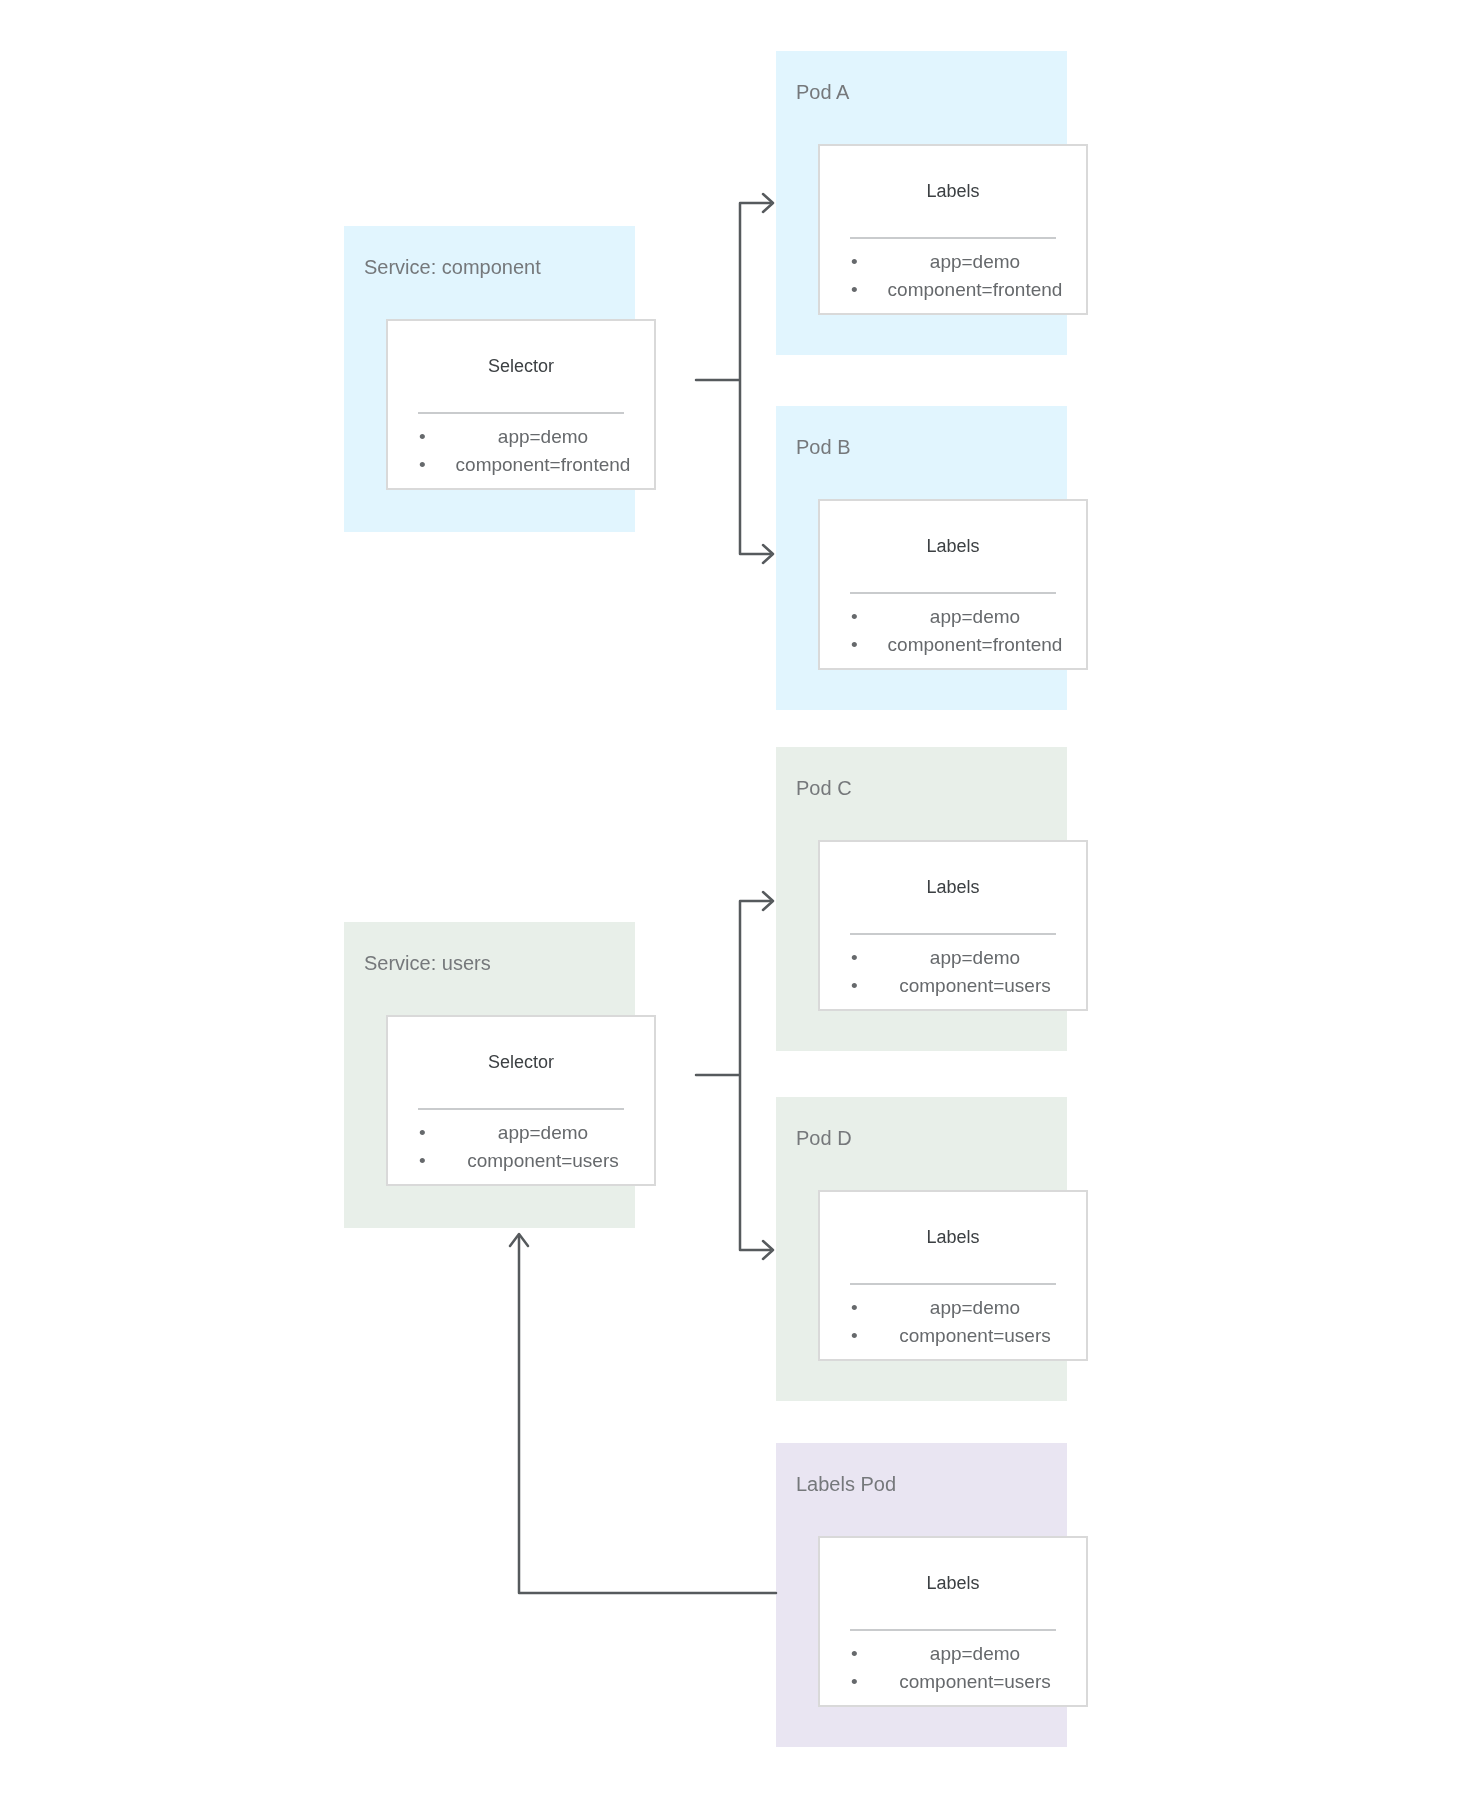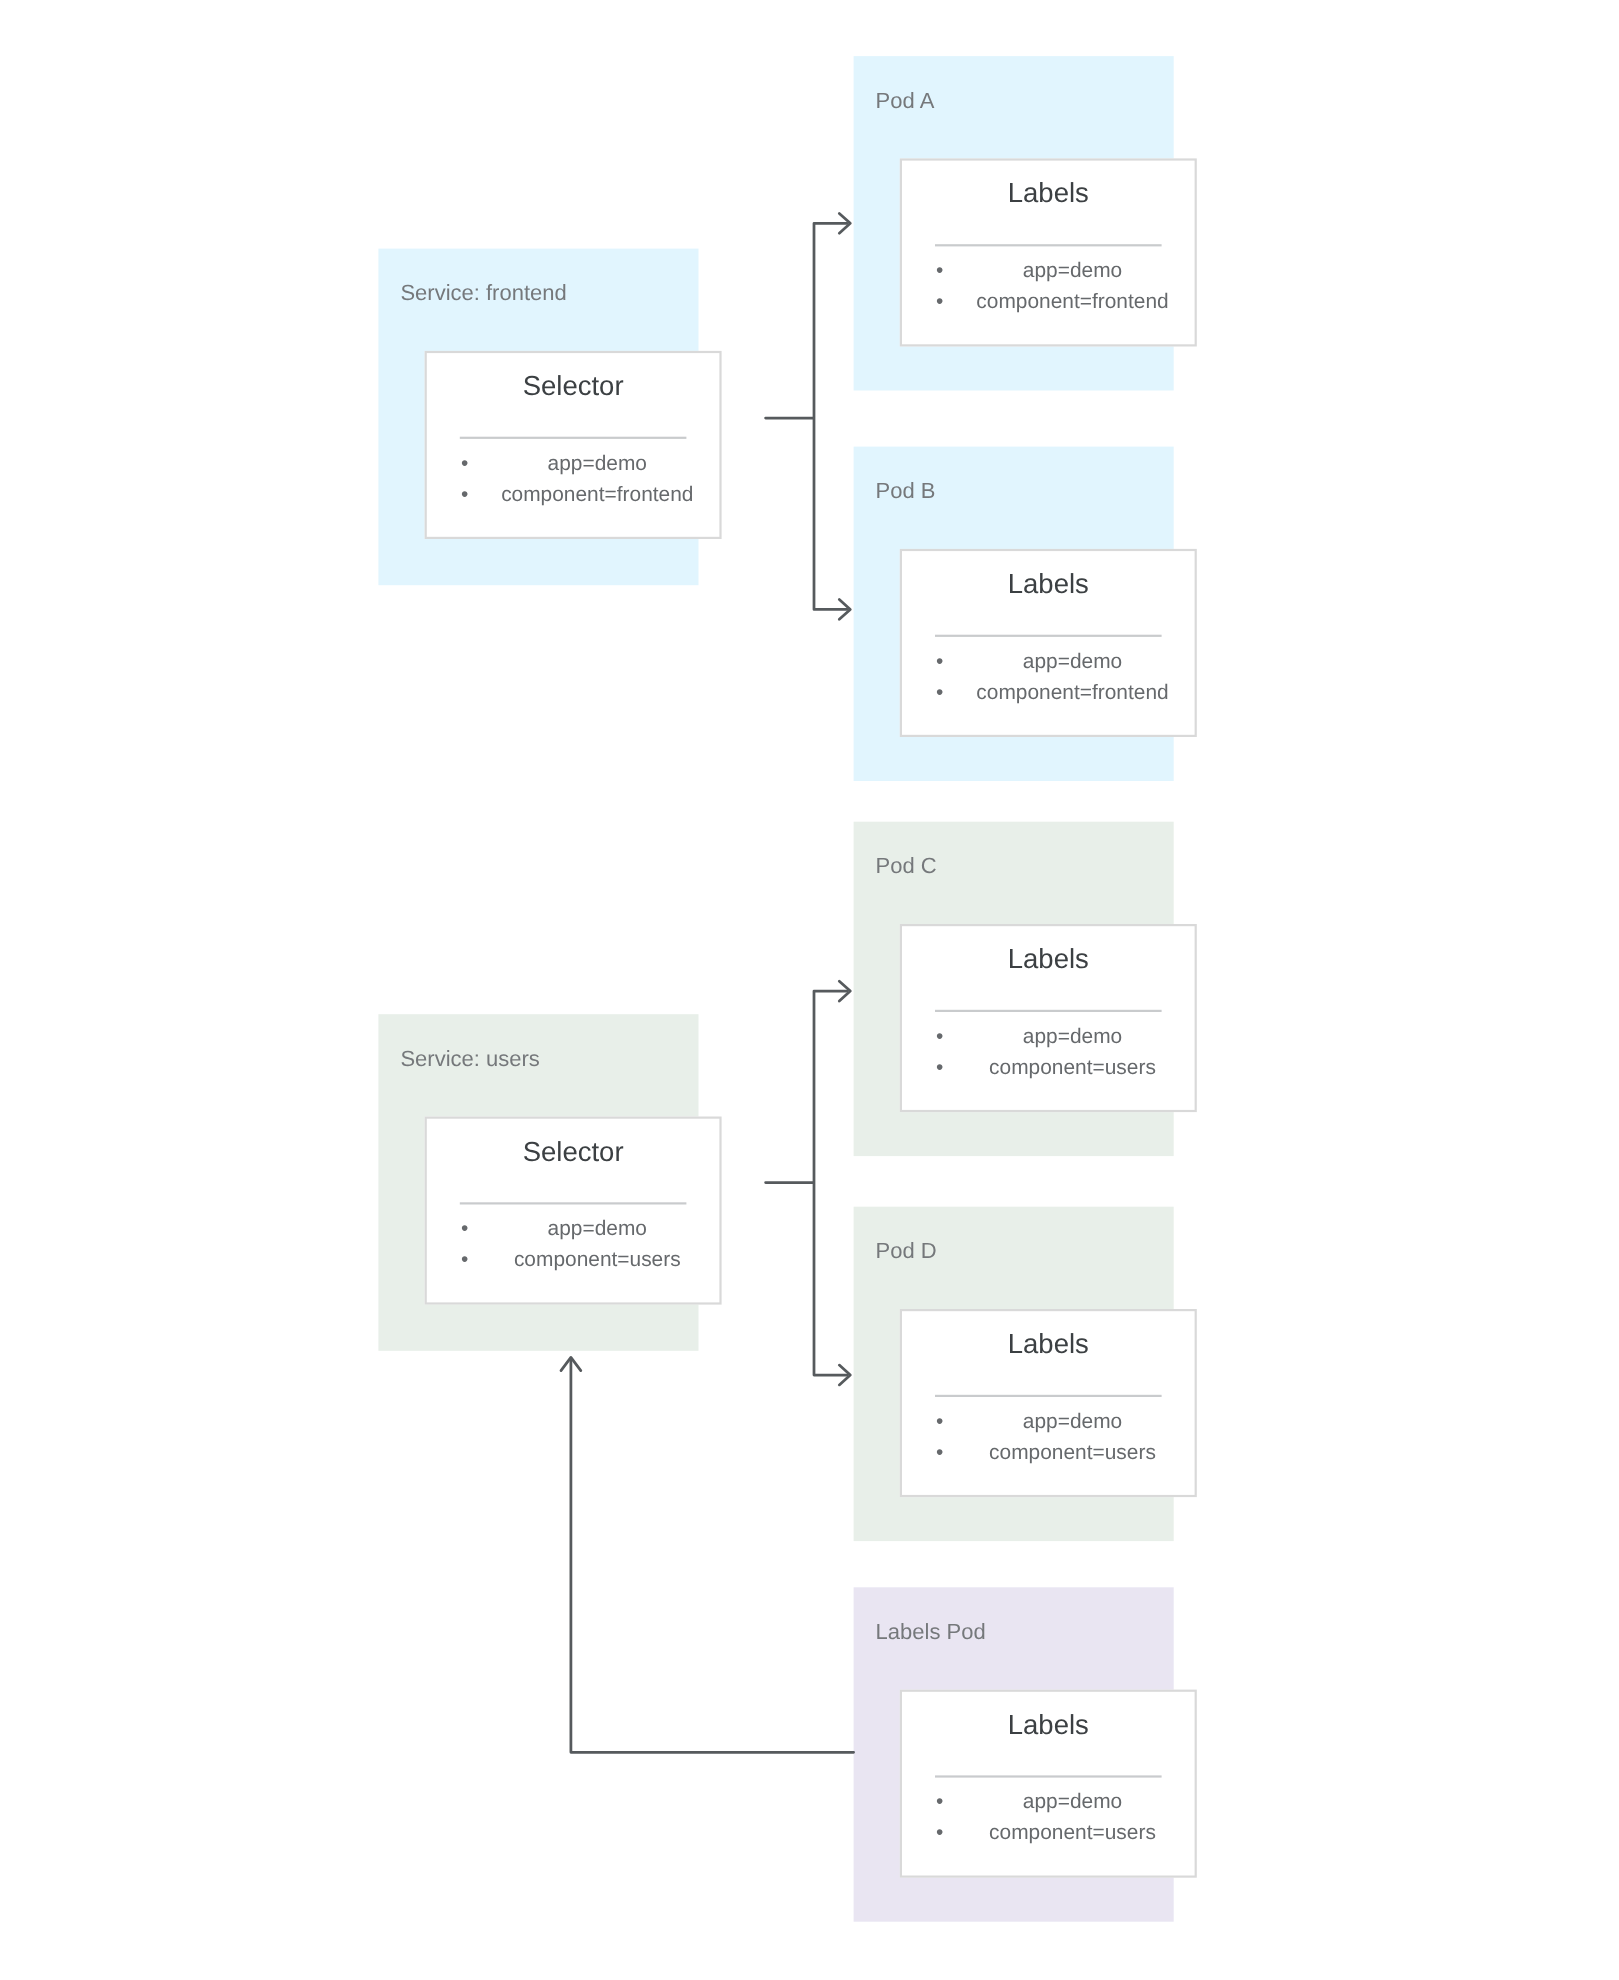--- a/index.html
+++ b/index.html
@@ -29,21 +29,21 @@
   .panel.purple { background: var(--client-bg); }
   .panel-header {
     position: absolute; left: 20px; top: 28px;
     font-size: 20px; line-height: 26px; color: var(--header-text);
   }
   .card {
     position: absolute; left: 42px; top: 93px; width: 270px; height: 171px;
     background: var(--card-bg); border: 2px solid var(--card-border);
   }
   .card-title {
-    margin-top: 14px; line-height: 32px; font-size: 25px;
+    margin-top: 29px; line-height: 32px; font-size: 18px;
     text-align: center; color: var(--title-text);
   }
   .divider { margin: 30px 30px 0; border-top: 2px solid var(--divider); }
   .card ul { margin: 9px 0 0; padding: 0 0 0 44px; list-style: none; text-align: center; }
   .card li {
     position: relative; font-size: 19px; line-height: 28px;
     color: var(--item-text); white-space: nowrap;
   }
   .card li::before {
     content: "\2022"; position: absolute; left: -13px; top: 0;
@@ -57,21 +57,21 @@
     fill: none; stroke: var(--arrow); stroke-width: 2.5;
     stroke-linecap: round; stroke-linejoin: round;
   }
 </style>
 </head>
 <body>
 
 <div class="canvas">
 
   <div class="panel blue h306" style="left:344px; top:226px;">
-    <div class="panel-header">Service: frontend</div>
+    <div class="panel-header">Service: component</div>
     <div class="card">
       <div class="card-title">Selector</div>
       <div class="divider"></div>
       <ul>
         <li>app=demo</li>
         <li>component=frontend</li>
       </ul>
     </div>
   </div>
 

